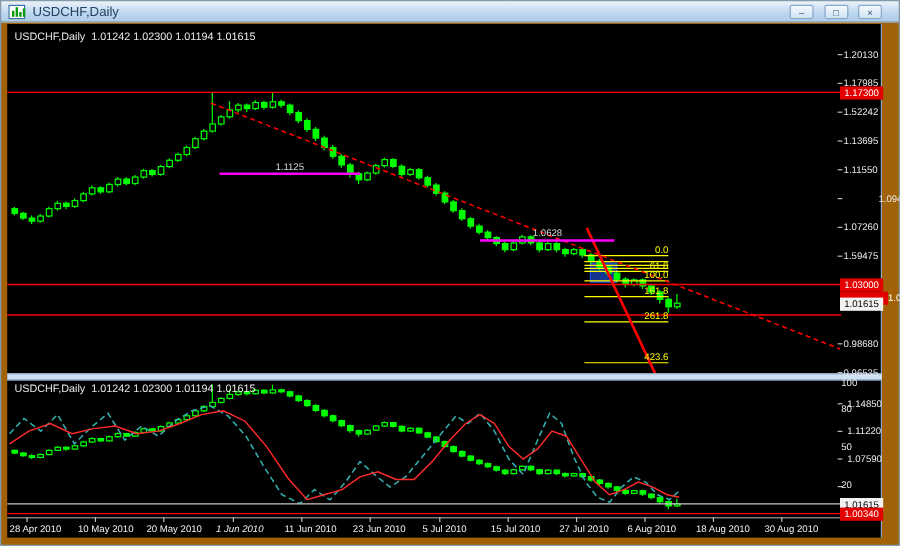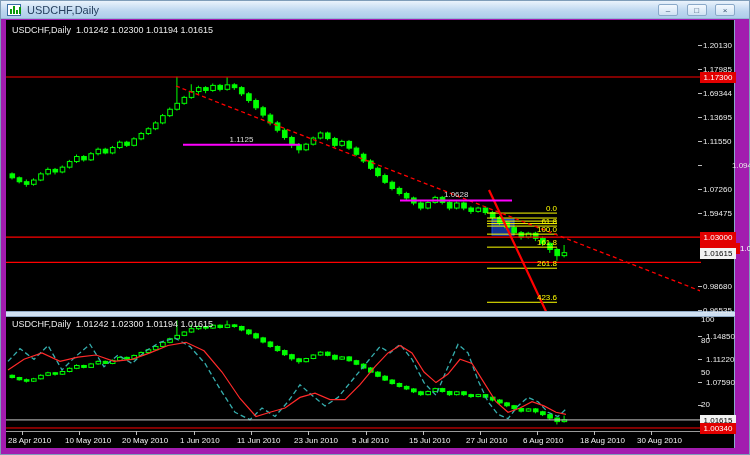--- a/index.html
+++ b/index.html
@@ -1,19 +1,19 @@
 <!DOCTYPE html>
 <html><head>
 <meta charset="utf-8">
 <style>
   * { margin:0; padding:0; box-sizing:border-box; }
   html,body { width:750px; height:455px; }
   body { font-family:"Liberation Sans", sans-serif; background:#d7e5f4; overflow:hidden; }
   #window { position:absolute; left:0; top:0; width:750px; height:455px;
-            background:#a21caf; box-shadow:inset 0 0 0 1px #7f9db9; }
+            background:#a16207; box-shadow:inset 0 0 0 1px #7f9db9; }
   #titlebar { position:absolute; left:1px; top:1px; width:748px; height:18px;
               background:linear-gradient(#eaf3fc,#bcd6ef 60%,#aecdea);
               border-bottom:1px solid #93b4d4; }
   #title-icon { position:absolute; left:6px; top:3px; width:14px; height:12px;
                 background:#fff; border:1px solid #3a6ea5; }
   #title-icon i { position:absolute; bottom:1px; width:2px; background:#0a9b0a; }
   #title-text { position:absolute; left:26px; top:3px; font-size:11px; color:#27405e; }
   .winbtns { position:absolute; right:14px; top:3px; }
   .winbtn { display:inline-block; width:20px; height:12px; margin-left:4px;
             background:linear-gradient(#f4f9fe,#cfe2f3); border:1px solid #8aa9c9;
@@ -409,21 +409,21 @@
   <div id="separator"></div>
   <div id="dateaxis-line"></div>
 
   <div class="hdr" id="main-header">USDCHF,Daily  1.01242 1.02300 1.01194 1.01615</div>
   <div class="hdr" id="sub-header">USDCHF,Daily  1.01242 1.02300 1.01194 1.01615</div>
   <div id="labels">
       <div class="axlab" style="top: 41.304px;">1.20130</div>
       <div class="tick" style="top: 45.304px;"></div>
       <div class="axlab" style="top: 65.328px;">1.17985</div>
       <div class="tick" style="top: 69.328px;"></div>
-      <div class="axlab" style="top: 89.352px;">1.69344</div>
+      <div class="axlab" style="top: 89.352px;">1.52242</div>
       <div class="tick" style="top: 93.352px;"></div>
       <div class="axlab" style="top: 113.376px;">1.13695</div>
       <div class="tick" style="top: 117.376px;"></div>
       <div class="axlab" style="top: 137.4px;">1.11550</div>
       <div class="tick" style="top: 141.4px;"></div>
       <div class="axlab" style="top: 161.424px; padding-left: 29px;">1.09405</div>
       <div class="tick" style="top: 165.424px;"></div>
       <div class="axlab" style="top: 185.448px;">1.07260</div>
       <div class="tick" style="top: 189.448px;"></div>
       <div class="axlab" style="top: 209.472px;">1.59475</div>
@@ -457,21 +457,21 @@
       <div class="axlab" style="top: 368px; left: 701px;">50</div>
       <div class="axlab" style="top: 399.8px; left: 701px;">20</div>
       <div class="pricebox cur" style="top: 414.91px;">1.01615</div>
       <div class="pricebox red" style="top: 422.993px;">1.00340</div>
       <div class="datelab" style="left: 8px;">28 Apr 2010</div>
       <div class="dtick" style="left: 22px;"></div>
       <div class="datelab" style="left: 65px;">10 May 2010</div>
       <div class="dtick" style="left: 79px;"></div>
       <div class="datelab" style="left: 122px;">20 May 2010</div>
       <div class="dtick" style="left: 136px;"></div>
-      <div class="datelab" style="left: 180px;">1 Jun 2010</div>
+      <div class="datelab" style="left: 180px; font-style: italic;">1 Jun 2010</div>
       <div class="dtick" style="left: 194px;"></div>
       <div class="datelab" style="left: 237px;">11 Jun 2010</div>
       <div class="dtick" style="left: 251px;"></div>
       <div class="datelab" style="left: 294px;">23 Jun 2010</div>
       <div class="dtick" style="left: 308px;"></div>
       <div class="datelab" style="left: 352px;">5 Jul 2010</div>
       <div class="dtick" style="left: 366px;"></div>
       <div class="datelab" style="left: 409px;">15 Jul 2010</div>
       <div class="dtick" style="left: 423px;"></div>
       <div class="datelab" style="left: 466px;">27 Jul 2010</div>

